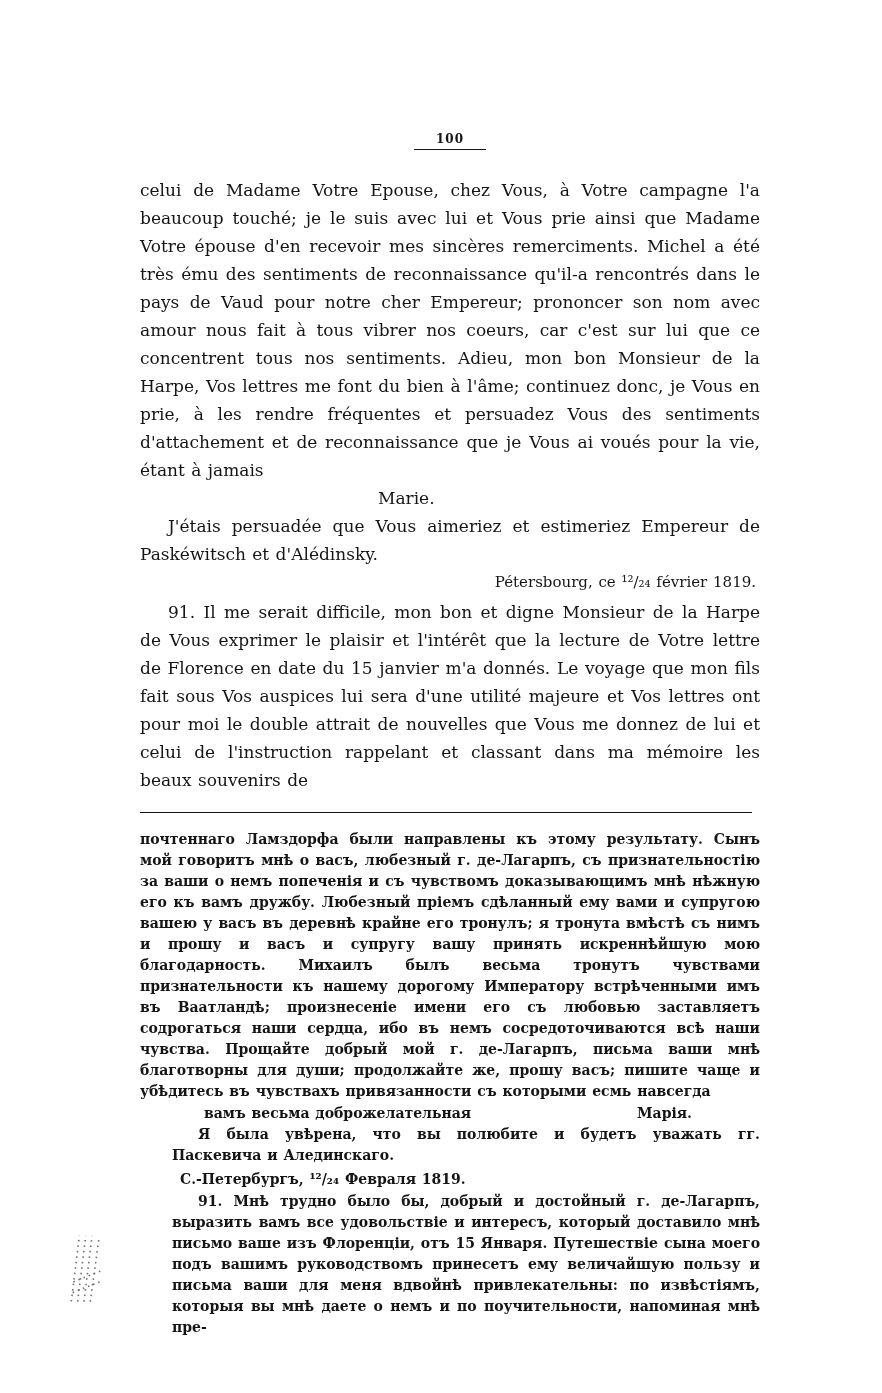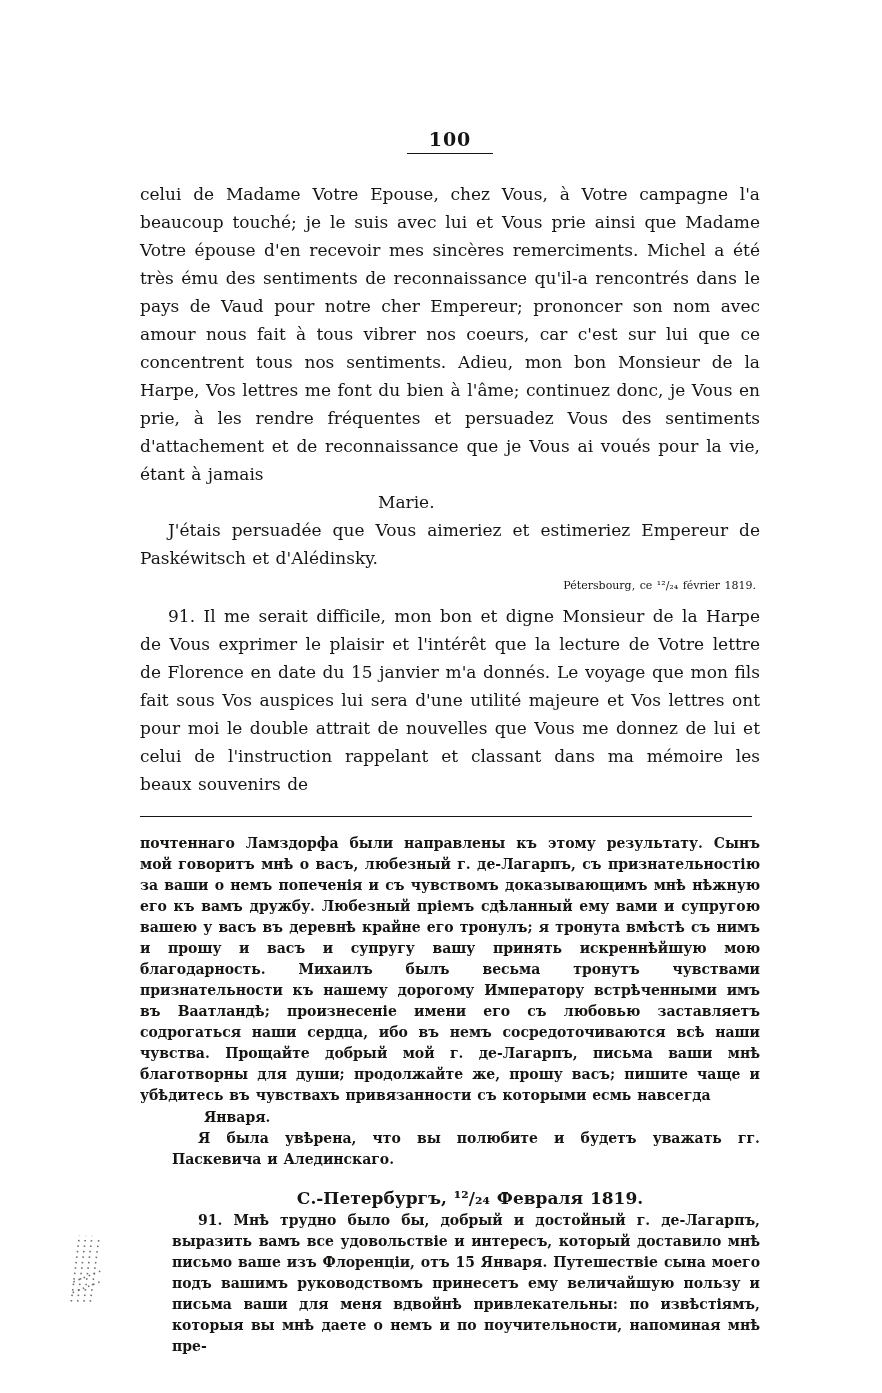--- a/index.html
+++ b/index.html
@@ -21,21 +21,21 @@
     left: 140px;
     top: 128px;
     width: 620px;
   }
   .page-number-wrap {
     text-align: center;
     margin-bottom: 26px;
   }
   .page-number {
     display: inline-block;
-    font-size: 19px;
+    font-size: 12px;
     font-weight: bold;
     letter-spacing: 1px;
     padding: 0 22px 3px 22px;
     border-bottom: 1.5px solid #161513;
   }
   .fr {
     font-size: 17px;
     line-height: 28px;
     text-align: justify;
     word-spacing: 1px;
@@ -48,21 +48,21 @@
   }
   .sig-row.fr-sig { padding-left: 238px; padding-right: 58px; }
   .indent { text-indent: 28px; }
   .note-line {
     font-size: 13.5px;
     line-height: 22px;
     text-indent: 28px;
     margin-top: 2px;
   }
   .dateline-fr {
-    font-size: 11px;
+    font-size: 15px;
     line-height: 24px;
     text-align: right;
     padding-right: 4px;
     margin: 2px 0 4px 0;
   }
   .footnote-rule {
     border: none;
     border-top: 1.5px solid #161513;
     margin: 18px 0 16px 0;
     width: 612px;
@@ -70,25 +70,24 @@
   .ru {
     font-size: 14px;
     line-height: 21px;
     font-weight: bold;
     text-align: justify;
     word-spacing: 1px;
   }
   .ru p { margin: 0; }
   .sig-row.ru-sig { padding-left: 64px; padding-right: 68px; line-height: 22px; }
   .dateline-ru {
-    text-align: center;
     padding-left: 40px;
-    font-size: 17px;
+    font-size: 14px;
     line-height: 22px;
-    margin: 17px 0 1px 0;
+    margin: 2px 0 1px 0;
   }
   .ru .indent { text-indent: 26px; margin-left: 32px; }
   .stamp {
     position: absolute;
     left: 48px;
     top: 1218px;
     opacity: 0.75;
   }
 </style>
 </head>
@@ -115,21 +114,22 @@
 
       <p class="indent">91. Il me serait difficile, mon bon et digne Monsieur de la Harpe de Vous exprimer le plaisir et l'intérêt que la lecture de Votre lettre de Florence en date du 15 janvier m'a donnés. Le voyage que mon fils fait sous Vos auspices lui sera d'une utilité majeure et Vos lettres ont pour moi le double attrait de nouvelles que Vous me donnez de lui et celui de l'instruction rappelant et classant dans ma mémoire les beaux souvenirs de</p>
     </div>
 
     <hr class="footnote-rule">
 
     <div class="ru">
       <p>почтеннаго Ламздорфа были направлены къ этому результату. Сынъ мой говоритъ мнѣ о васъ, любезный г. де-Лагарпъ, съ признательностію за ваши о немъ попеченія и съ чувствомъ доказывающимъ мнѣ нѣжную его къ вамъ дружбу. Любезный пріемъ сдѣланный ему вами и супругою вашею у васъ въ деревнѣ крайне его тронулъ; я тронута вмѣстѣ съ нимъ и прошу и васъ и супругу вашу принять искреннѣйшую мою благодарность. Михаилъ былъ весьма тронутъ чувствами признательности къ нашему дорогому Императору встрѣченными имъ въ Ваатландѣ; произнесеніе имени его съ любовью заставляетъ содрогаться наши сердца, ибо въ немъ сосредоточиваются всѣ наши чувства. Прощайте добрый мой г. де-Лагарпъ, письма ваши мнѣ благотворны для души; продолжайте же, прошу васъ; пишите чаще и убѣдитесь въ чувствахъ привязанности съ которыми есмь навсегда</p>
 
       <div class="sig-row ru-sig">
-        <span>Января.</span>
+        <span>вамъ весьма доброжелательная</span>
+        <span>Марія.</span>
       </div>
 
       <p class="indent">Я была увѣрена, что вы полюбите и будетъ уважать гг. Паскевича и Алединскаго.</p>
 
       <div class="dateline-ru">С.-Петербургъ, ¹²/₂₄ Февраля 1819.</div>
 
       <p class="indent">91. Мнѣ трудно было бы, добрый и достойный г. де-Лагарпъ, выразить вамъ все удовольствіе и интересъ, который доставило мнѣ письмо ваше изъ Флоренціи, отъ 15 Января. Путешествіе сына моего подъ вашимъ руководствомъ принесетъ ему величайшую пользу и письма ваши для меня вдвойнѣ привлекательны: по извѣстіямъ, которыя вы мнѣ даете о немъ и по поучительности, напоминая мнѣ пре-</p>
     </div>
 
   </div>

